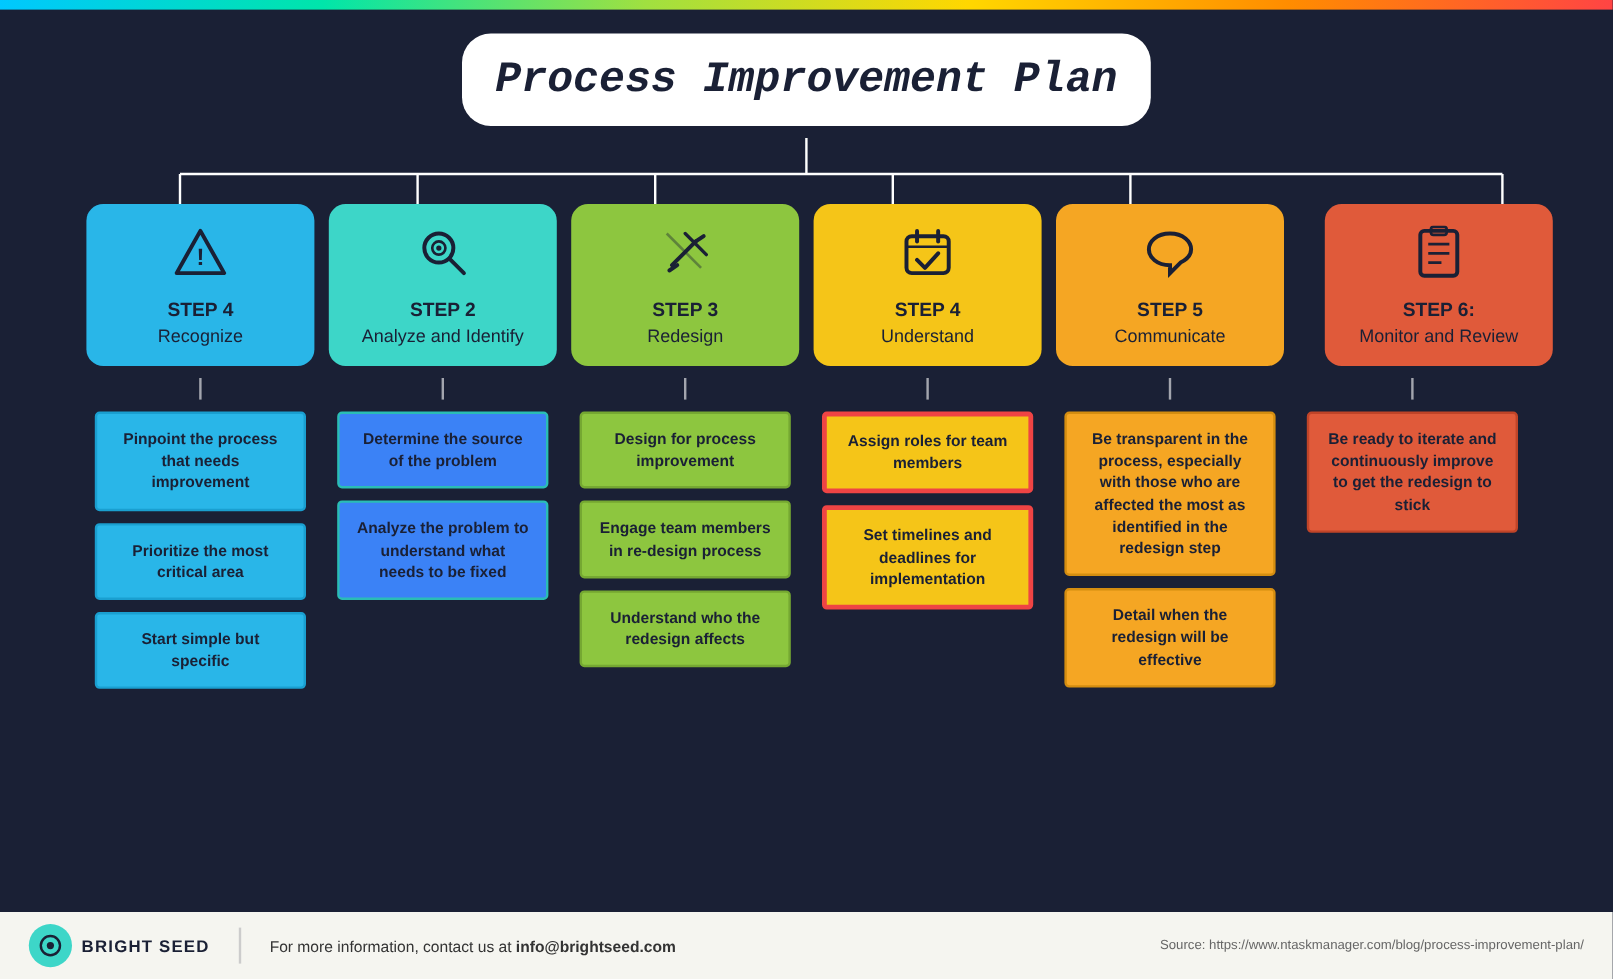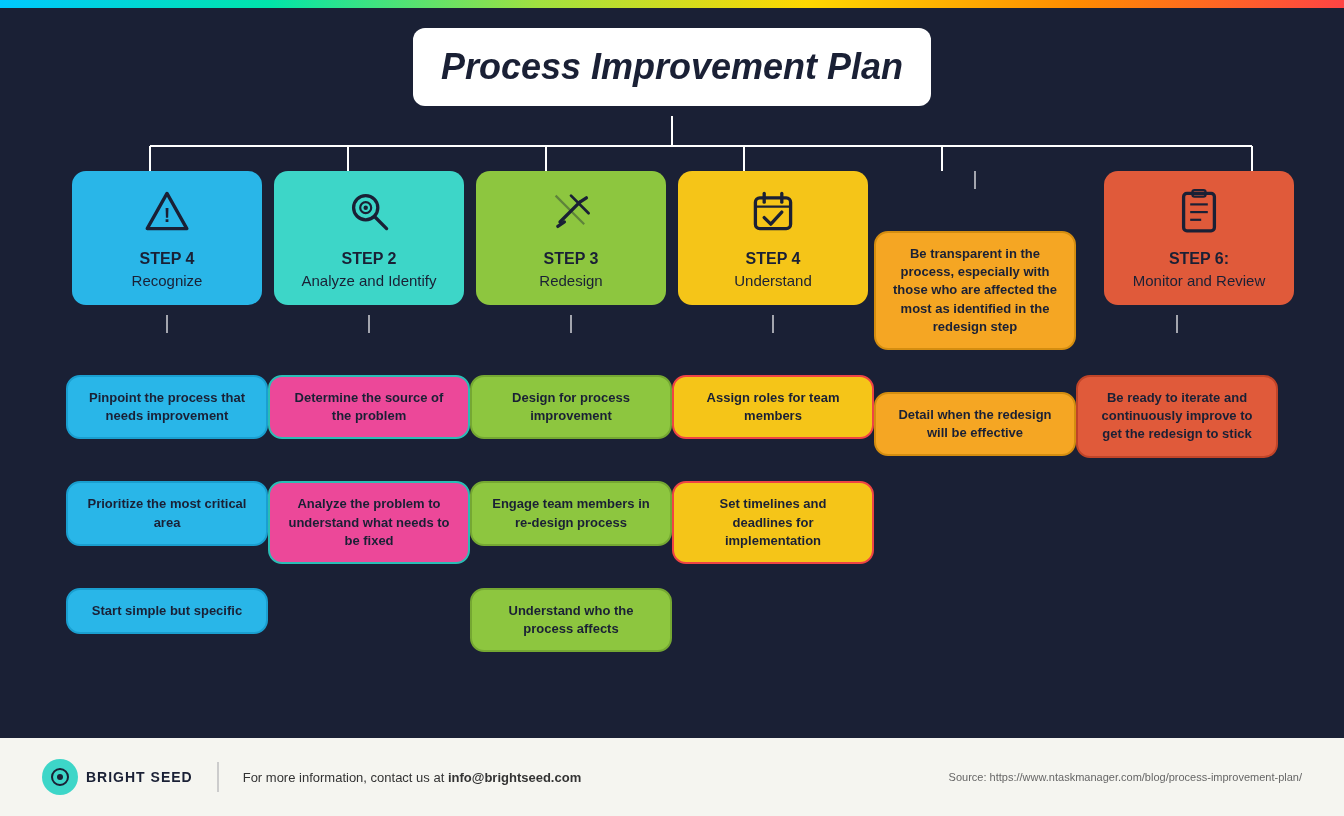--- a/index.html
+++ b/index.html
@@ -26,23 +26,24 @@
     }
 
     
     .title-container {
       display: flex;
       justify-content: center;
       margin-bottom: 10px;
     }
     .title-box {
       background: white;
-      border-radius: 12px;
+      border-radius: 24px;
       padding: 18px 28px;
       text-align: center;
+      font-family: Liberation Mono, monospace;
     }
     .title-box h1 {
       font-size: 36px;
       font-weight: 900;
       color: #1a2035;
       font-style: italic;
     }
 
     
     .steps-row {
@@ -94,44 +95,43 @@
     
     .col-1 { background: #29b6e8; }
     .col-2 { background: #3dd6c8; }
     .col-3 { background: #8dc63f; }
     .col-4 { background: #f5c518; }
     .col-5 { background: #f5a623; }
     .col-6 { background: #e05a3a; margin-left: 44px; }
 
     
     .sub-card {
-      border-radius: 14px;
+      border-radius: 4px;
       padding: 12px 14px;
       text-align: center;
       font-size: 13px;
       font-weight: 600;
       color: #1a2035;
-      width: 202px;
+      width: 176px;
       line-height: 1.4;
-      margin-top: 32px;
     }
     .sub-col-1 { background: #29b6e8; border: 2px solid #1a9fd0; }
-    .sub-col-2 { background: #ec4899; border: 2px solid #2abdb5; }
+    .sub-col-2 { background: #3b82f6; border: 2px solid #2abdb5; }
     .sub-col-3 { background: #8dc63f; border: 2px solid #75a832; }
-    .sub-col-4 { background: #f5c518; border: 2px solid #ef4444; }
+    .sub-col-4 { background: #f5c518; border: 4px solid #ef4444; }
     .sub-col-5 { background: #f5a623; border: 2px solid #d48d10; }
     .sub-col-6 { background: #e05a3a; border: 2px solid #c04428; }
 
     
     .footer {
       background: #f5f5f0;
-      height: 78px;
+      height: 56px;
       display: flex;
       align-items: center;
-      padding: 0 42px;
+      padding: 0 24px;
       position: absolute;
       bottom: 0;
       width: 100%;
       gap: 16px;
     }
     .footer-logo {
       display: flex;
       align-items: center;
       gap: 8px;
     }
@@ -249,39 +249,46 @@
                 <line x1="14" y1="30" x2="8" y2="34" stroke="#1a2035" stroke-width="3" stroke-linecap="round"></line>
                 <line x1="6" y1="6" x2="32" y2="32" stroke="#1a2035" stroke-width="2" opacity="0.4"></line>
                 <line x1="20" y1="6" x2="36" y2="22" stroke="#1a2035" stroke-width="2.5" stroke-linecap="round"></line>
               </svg></span>
       <span class="step-label">STEP 3</span>
       <span class="step-name">Redesign</span>
     </div>
           <div class="step-connector"></div>
           <div class="sub-card sub-col-3">Design for process improvement</div>
           <div class="sub-card sub-col-3">Engage team members in re-design process</div>
-          <div class="sub-card sub-col-3">Understand who the process affects</div>
+          <div class="sub-card sub-col-3">Understand who the redesign affects</div>
         </div>
         <div class="step-col">
           <div class="step-header col-4">
       <span class="step-icon"><svg viewBox="0 0 40 40" width="44" height="44">
                 <rect x="4" y="8" width="32" height="28" rx="4" fill="none" stroke="#1a2035" stroke-width="3"></rect>
                 <line x1="4" y1="16" x2="36" y2="16" stroke="#1a2035" stroke-width="2"></line>
                 <line x1="12" y1="4" x2="12" y2="12" stroke="#1a2035" stroke-width="3" stroke-linecap="round"></line>
                 <line x1="28" y1="4" x2="28" y2="12" stroke="#1a2035" stroke-width="3" stroke-linecap="round"></line>
                 <polyline points="12,26 18,32 28,21" fill="none" stroke="#1a2035" stroke-width="3" stroke-linecap="round" stroke-linejoin="round"></polyline>
               </svg></span>
       <span class="step-label">STEP 4</span>
       <span class="step-name">Understand</span>
     </div>
           <div class="step-connector"></div>
           <div class="sub-card sub-col-4">Assign roles for team members</div>
           <div class="sub-card sub-col-4">Set timelines and deadlines for implementation</div>
         </div>
         <div class="step-col">
+          <div class="step-header col-5">
+      <span class="step-icon"><svg viewBox="0 0 40 40" width="44" height="44">
+                <path d="M20,6 C10,6 4,12 4,18 C4,24 10,30 20,30 L20,36 L28,28 C34,25 36,22 36,18 C36,12 30,6 20,6 Z" fill="none" stroke="#1a2035" stroke-width="3"></path>
+              </svg></span>
+      <span class="step-label">STEP 5</span>
+      <span class="step-name">Communicate</span>
+    </div>
           <div class="step-connector"></div>
           <div class="sub-card sub-col-5">Be transparent in the process, especially with those who are affected the most as identified in the redesign step</div>
           <div class="sub-card sub-col-5">Detail when the redesign will be effective</div>
         </div>
         <div class="step-col">
           <div class="step-header col-6">
       <span class="step-icon"><svg viewBox="0 0 40 40" width="44" height="44">
                 <rect x="6" y="4" width="28" height="34" rx="3" fill="none" stroke="#1a2035" stroke-width="3"></rect>
                 <line x1="12" y1="14" x2="28" y2="14" stroke="#1a2035" stroke-width="2"></line>
                 <line x1="12" y1="21" x2="28" y2="21" stroke="#1a2035" stroke-width="2"></line>

